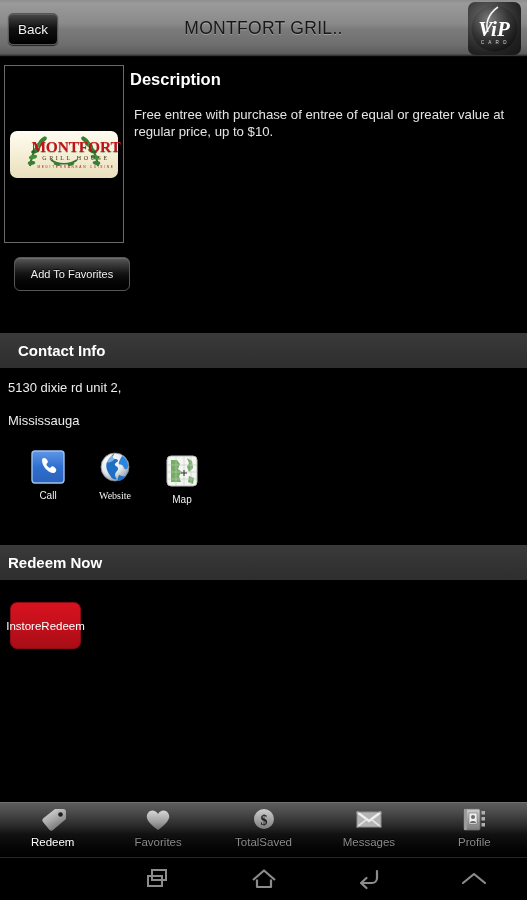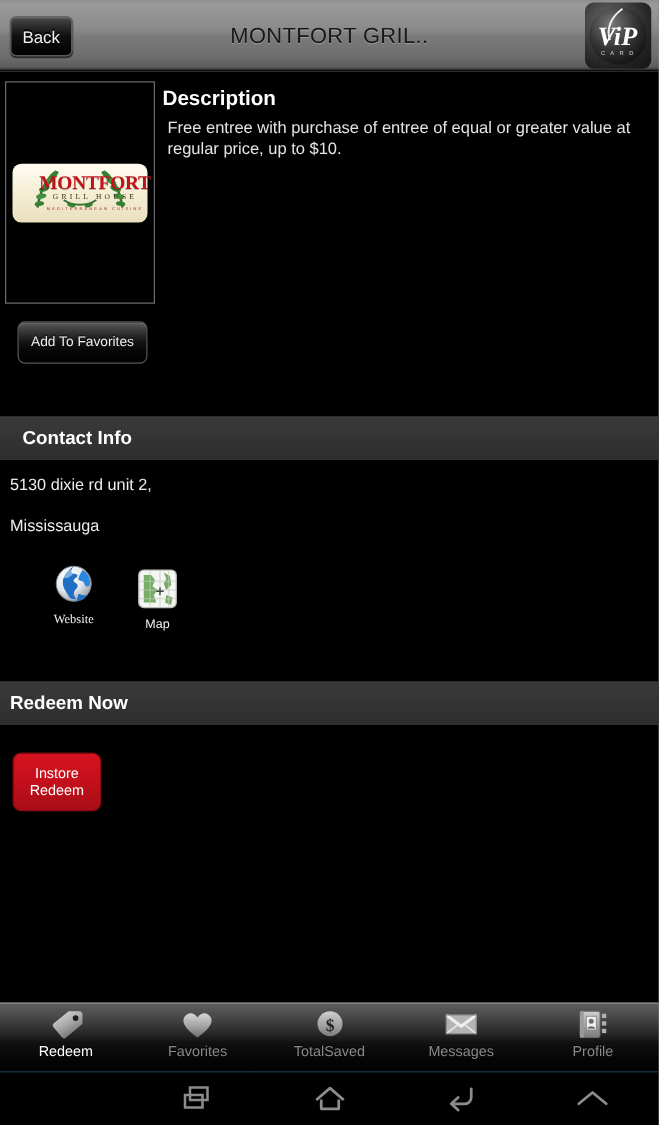--- a/index.html
+++ b/index.html
@@ -146,33 +146,33 @@
   .laurel { position: absolute; z-index: 1; opacity: .95; }
   .laurel.l { left: 14px; top: 4px; }
   .laurel.r { right: 14px; top: 4px; }
   .laurel.b { left: 50%; transform: translateX(-50%); bottom: 9px; }
 
   .desc-col { flex: 1 1 auto; padding: 8px 12px 0 6px; }
   .desc-title {
     color: #ffffff;
     font-size: 16.5px;
     font-weight: bold;
-    margin-bottom: 4px;
+    margin-bottom: 17px;
   }
   .desc-body {
     color: #e4e4e4;
     font-size: 13.2px;
     line-height: 17px;
     padding-left: 4px;
   }
 
   
   .fav-btn {
     margin: 14px 0 0 14px;
-    width: 104px;
+    width: 116px;
     height: 34px;
     border-radius: 6px;
     background: linear-gradient(to bottom,
         #5a5a5a 0%, #3a3a3a 20%, #141414 48%, #060606 70%, #000 100%);
     border: 1px solid #565656;
     box-shadow: 0 2px 3px rgba(0,0,0,.8), inset 0 1px 0 rgba(255,255,255,.14);
     color: #f0f0f0;
     font-size: 11px;
     display: flex;
     align-items: center;
@@ -227,21 +227,21 @@
     height: 47px;
     border-radius: 7px;
     background: linear-gradient(to bottom, #d8121f 0%, #c5101c 45%, #a80d17 100%);
     border: 1px solid #8d0b13;
     box-shadow: 0 1px 2px rgba(0,0,0,.8);
     color: #ffffff;
     font-size: 11.5px;
     line-height: 14px;
     text-align: center;
     display: flex;
-    flex-direction: column;
+    flex-direction: row;
     align-items: center;
     justify-content: center;
     cursor: pointer;
   }
 
   
   .tabbar {
     flex: 0 0 55px;
     height: 55px;
     background: linear-gradient(to bottom,
@@ -367,20 +367,37 @@
     <div class="sec-head" style="margin-top:42px;padding-left:18px;">
       <span>Contact Info</span>
     </div>
 
     <div class="sec-body">
       <div class="addr-line">5130 dixie rd unit 2,</div>
       <div class="addr-line">Mississauga</div>
 
       <div class="actions">
 
+        <div class="action call">
+          <svg class="act-icon" viewBox="0 0 34 34">
+            <defs>
+              <linearGradient id="callg" x1="0" y1="0" x2="0" y2="1">
+                <stop offset="0%" stop-color="#5f97e8"></stop>
+                <stop offset="50%" stop-color="#2f6fd0"></stop>
+                <stop offset="100%" stop-color="#2a62bb"></stop>
+              </linearGradient>
+            </defs>
+            <rect x="1" y="1" width="32" height="32" rx="3" fill="url(#callg)" stroke="#9dc3f2" stroke-width="1.4"></rect>
+            <path d="M11.5 8.5 c2.4 -1.6 4 0.4 5 2 c0.8 1.3 0.2 2.2 -0.7 3
+                     c-0.7 0.6 -0.5 1.4 0.9 2.9 c1.5 1.5 2.3 1.7 3 1
+                     c0.8 -0.9 1.7 -1.5 3 -0.7 c1.6 1 3.6 2.6 2 5
+                     c-1.5 2.2 -5.3 1.6 -8.8 -1.6 c-3.5 -3.2 -5.9 -9.1 -4.4 -11.6 z" fill="#ffffff"></path>
+          </svg>
+          <span class="act-label">Call</span>
+        </div>
 
         <div class="action web">
           <svg class="act-icon" viewBox="0 0 34 34">
             <defs>
               <radialGradient id="globeg" cx="35%" cy="28%" r="75%">
                 <stop offset="0%" stop-color="#ffffff"></stop>
                 <stop offset="60%" stop-color="#e3e7ec"></stop>
                 <stop offset="100%" stop-color="#9aa3ac"></stop>
               </radialGradient>
             </defs>

